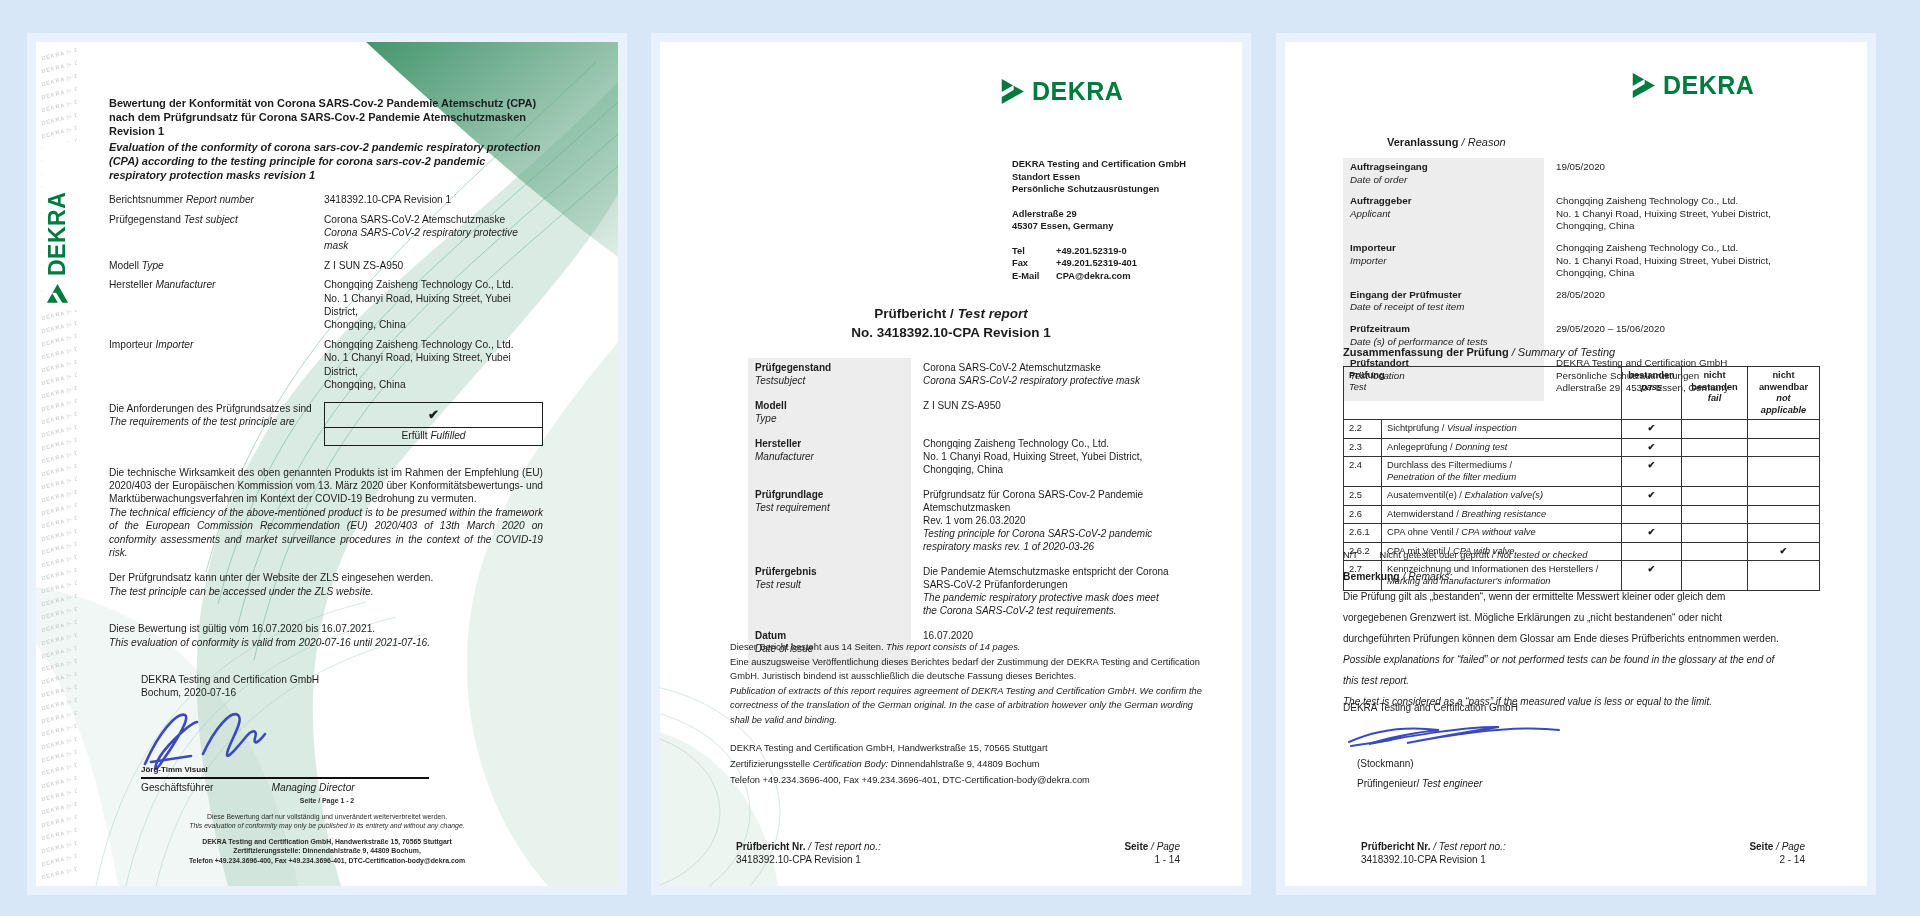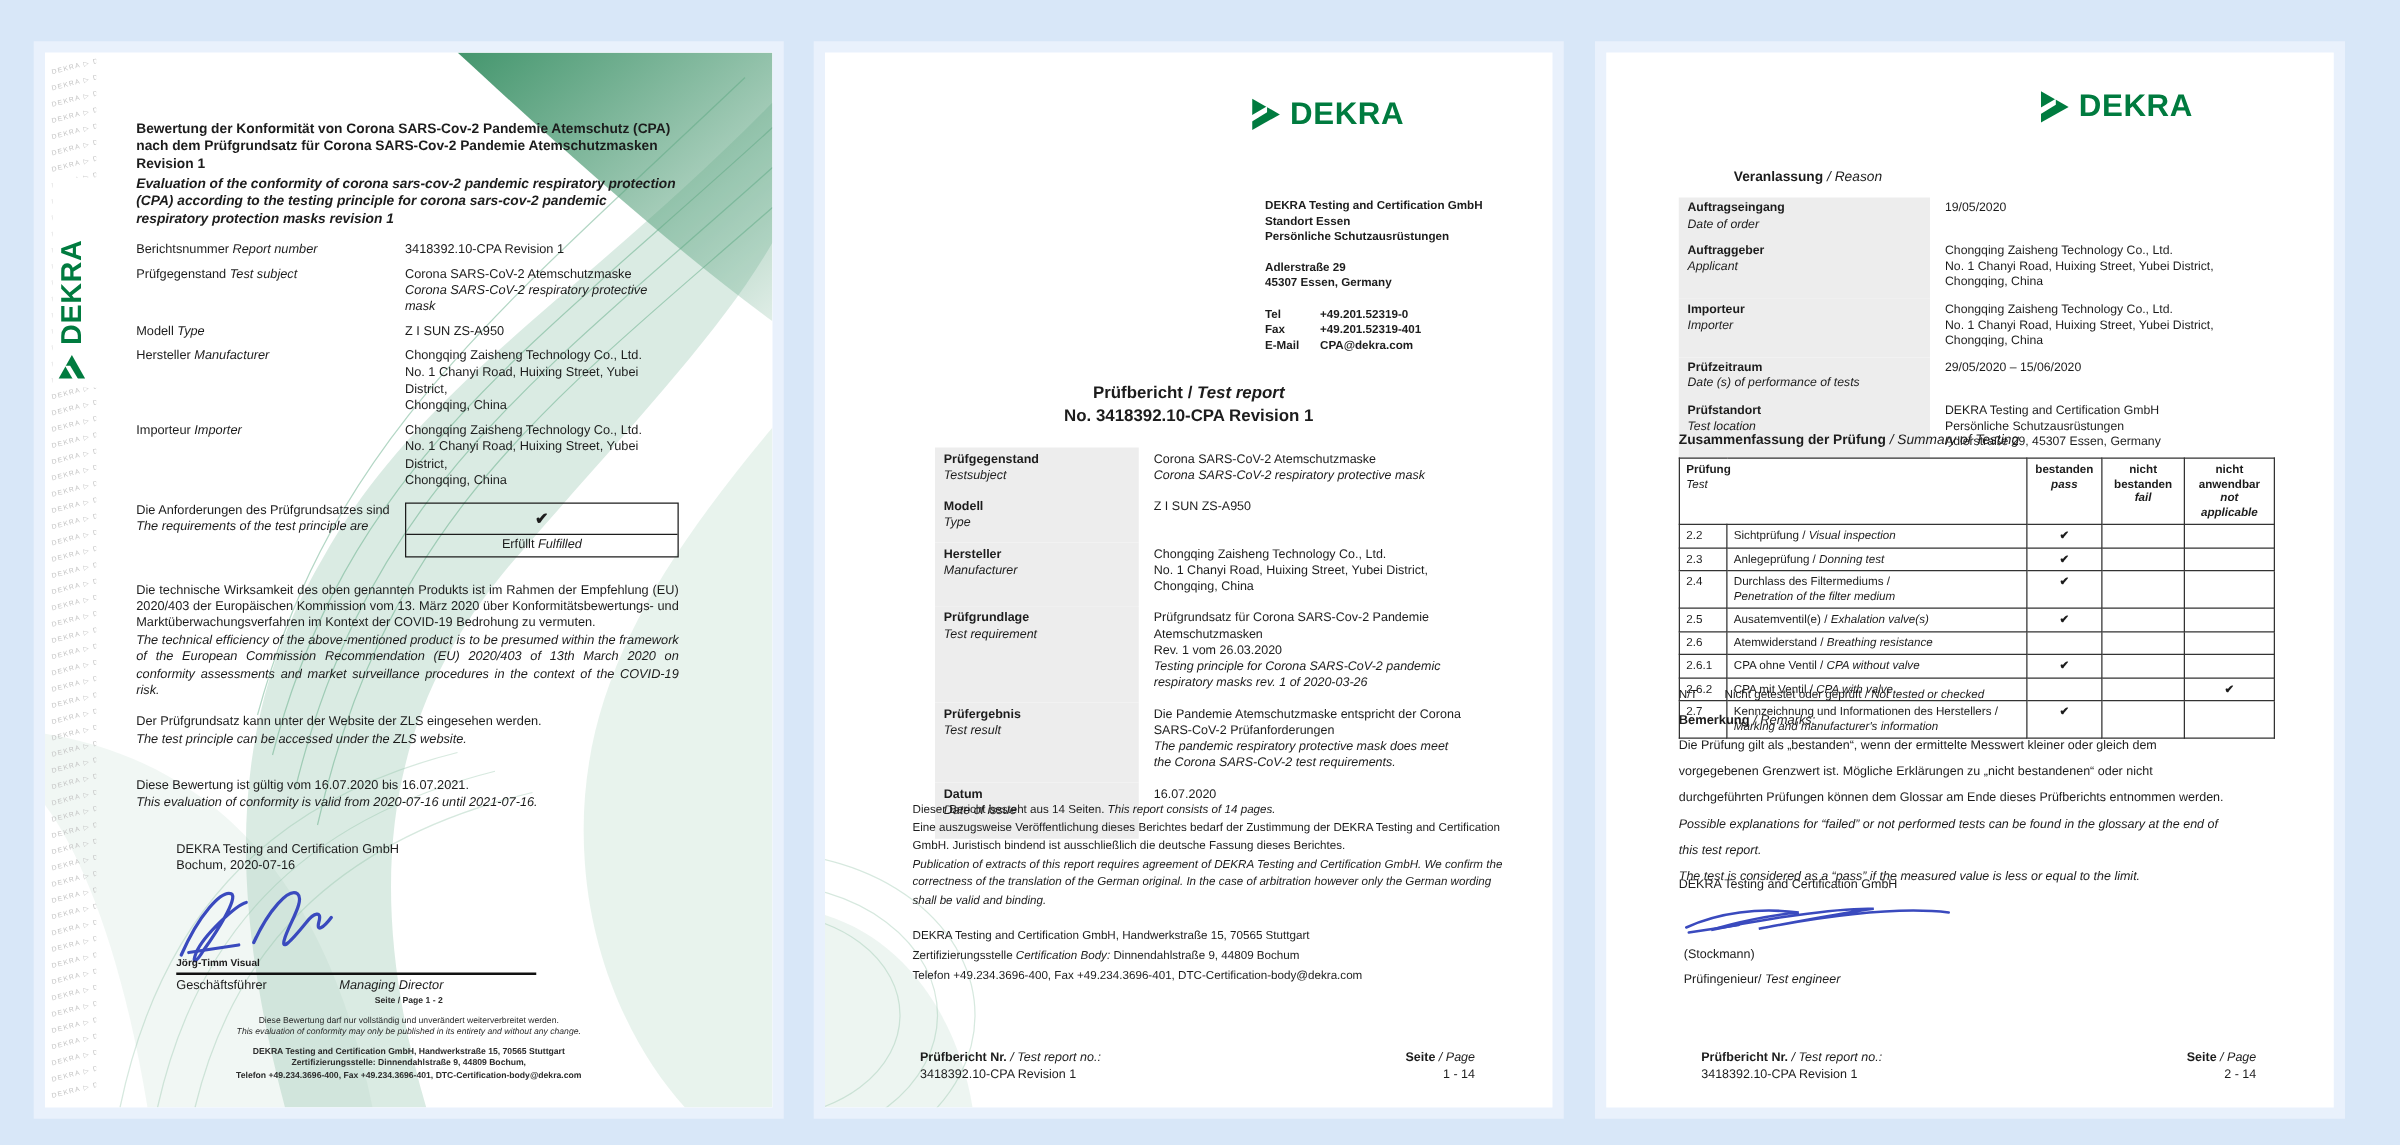--- a/index.html
+++ b/index.html
@@ -87,21 +87,21 @@
   .table3 th .hde{font-weight:bold;}
   .table3 .cc{text-align:center;font-weight:bold;}
   .table3 th.cc{text-align:center;}
   .nt3{position:absolute;left:58px;top:508px;z-index:3;font-size:9.3px;}
   .nt3 .code{display:inline-block;width:34px;}
   .rem3{position:absolute;left:58px;top:526px;width:448px;z-index:3;font-size:10px;line-height:21px;}
   .rem3 p{margin:0;}
   .remlbl{font-size:10.3px;line-height:18px;}
   .company3{position:absolute;left:58px;top:660px;z-index:3;font-size:10px;}
   .sig3svg{position:absolute;left:58px;top:674px;z-index:3;}
-  .signer3{position:absolute;left:62px;top:712px;z-index:3;font-size:10px;line-height:20px;}
+  .signer3{position:absolute;left:72px;top:712px;z-index:3;font-size:10px;line-height:20px;}
 </style>
 </head>
 <body>
 
 <div class="canvas">
 
   <section class="page" id="p1">
     <svg class="deco" width="582" height="844" viewBox="0 0 582 844">
       <defs>
         <linearGradient id="g1" x1="0" y1="0" x2="1" y2="1">
@@ -455,20 +455,27 @@
             <div class="lde">Importeur</div>
             <div class="en">Importer</div>
           </div>
         <div class="f3v">
             <div>Chongqing Zaisheng Technology Co., Ltd.</div>
             <div>No. 1 Chanyi Road, Huixing Street, Yubei District, Chongqing, China</div>
           </div>
       </div>
       <div class="f3row">
         <div class="f3l">
+            <div class="lde">Eingang der Prüfmuster</div>
+            <div class="en">Date of receipt of test item</div>
+          </div>
+        <div class="f3v">28/05/2020</div>
+      </div>
+      <div class="f3row">
+        <div class="f3l">
             <div class="lde">Prüfzeitraum</div>
             <div class="en">Date (s) of performance of tests</div>
           </div>
         <div class="f3v">29/05/2020 – 15/06/2020</div>
       </div>
       <div class="f3row">
         <div class="f3l">
             <div class="lde">Prüfstandort</div>
             <div class="en">Test location</div>
           </div>

